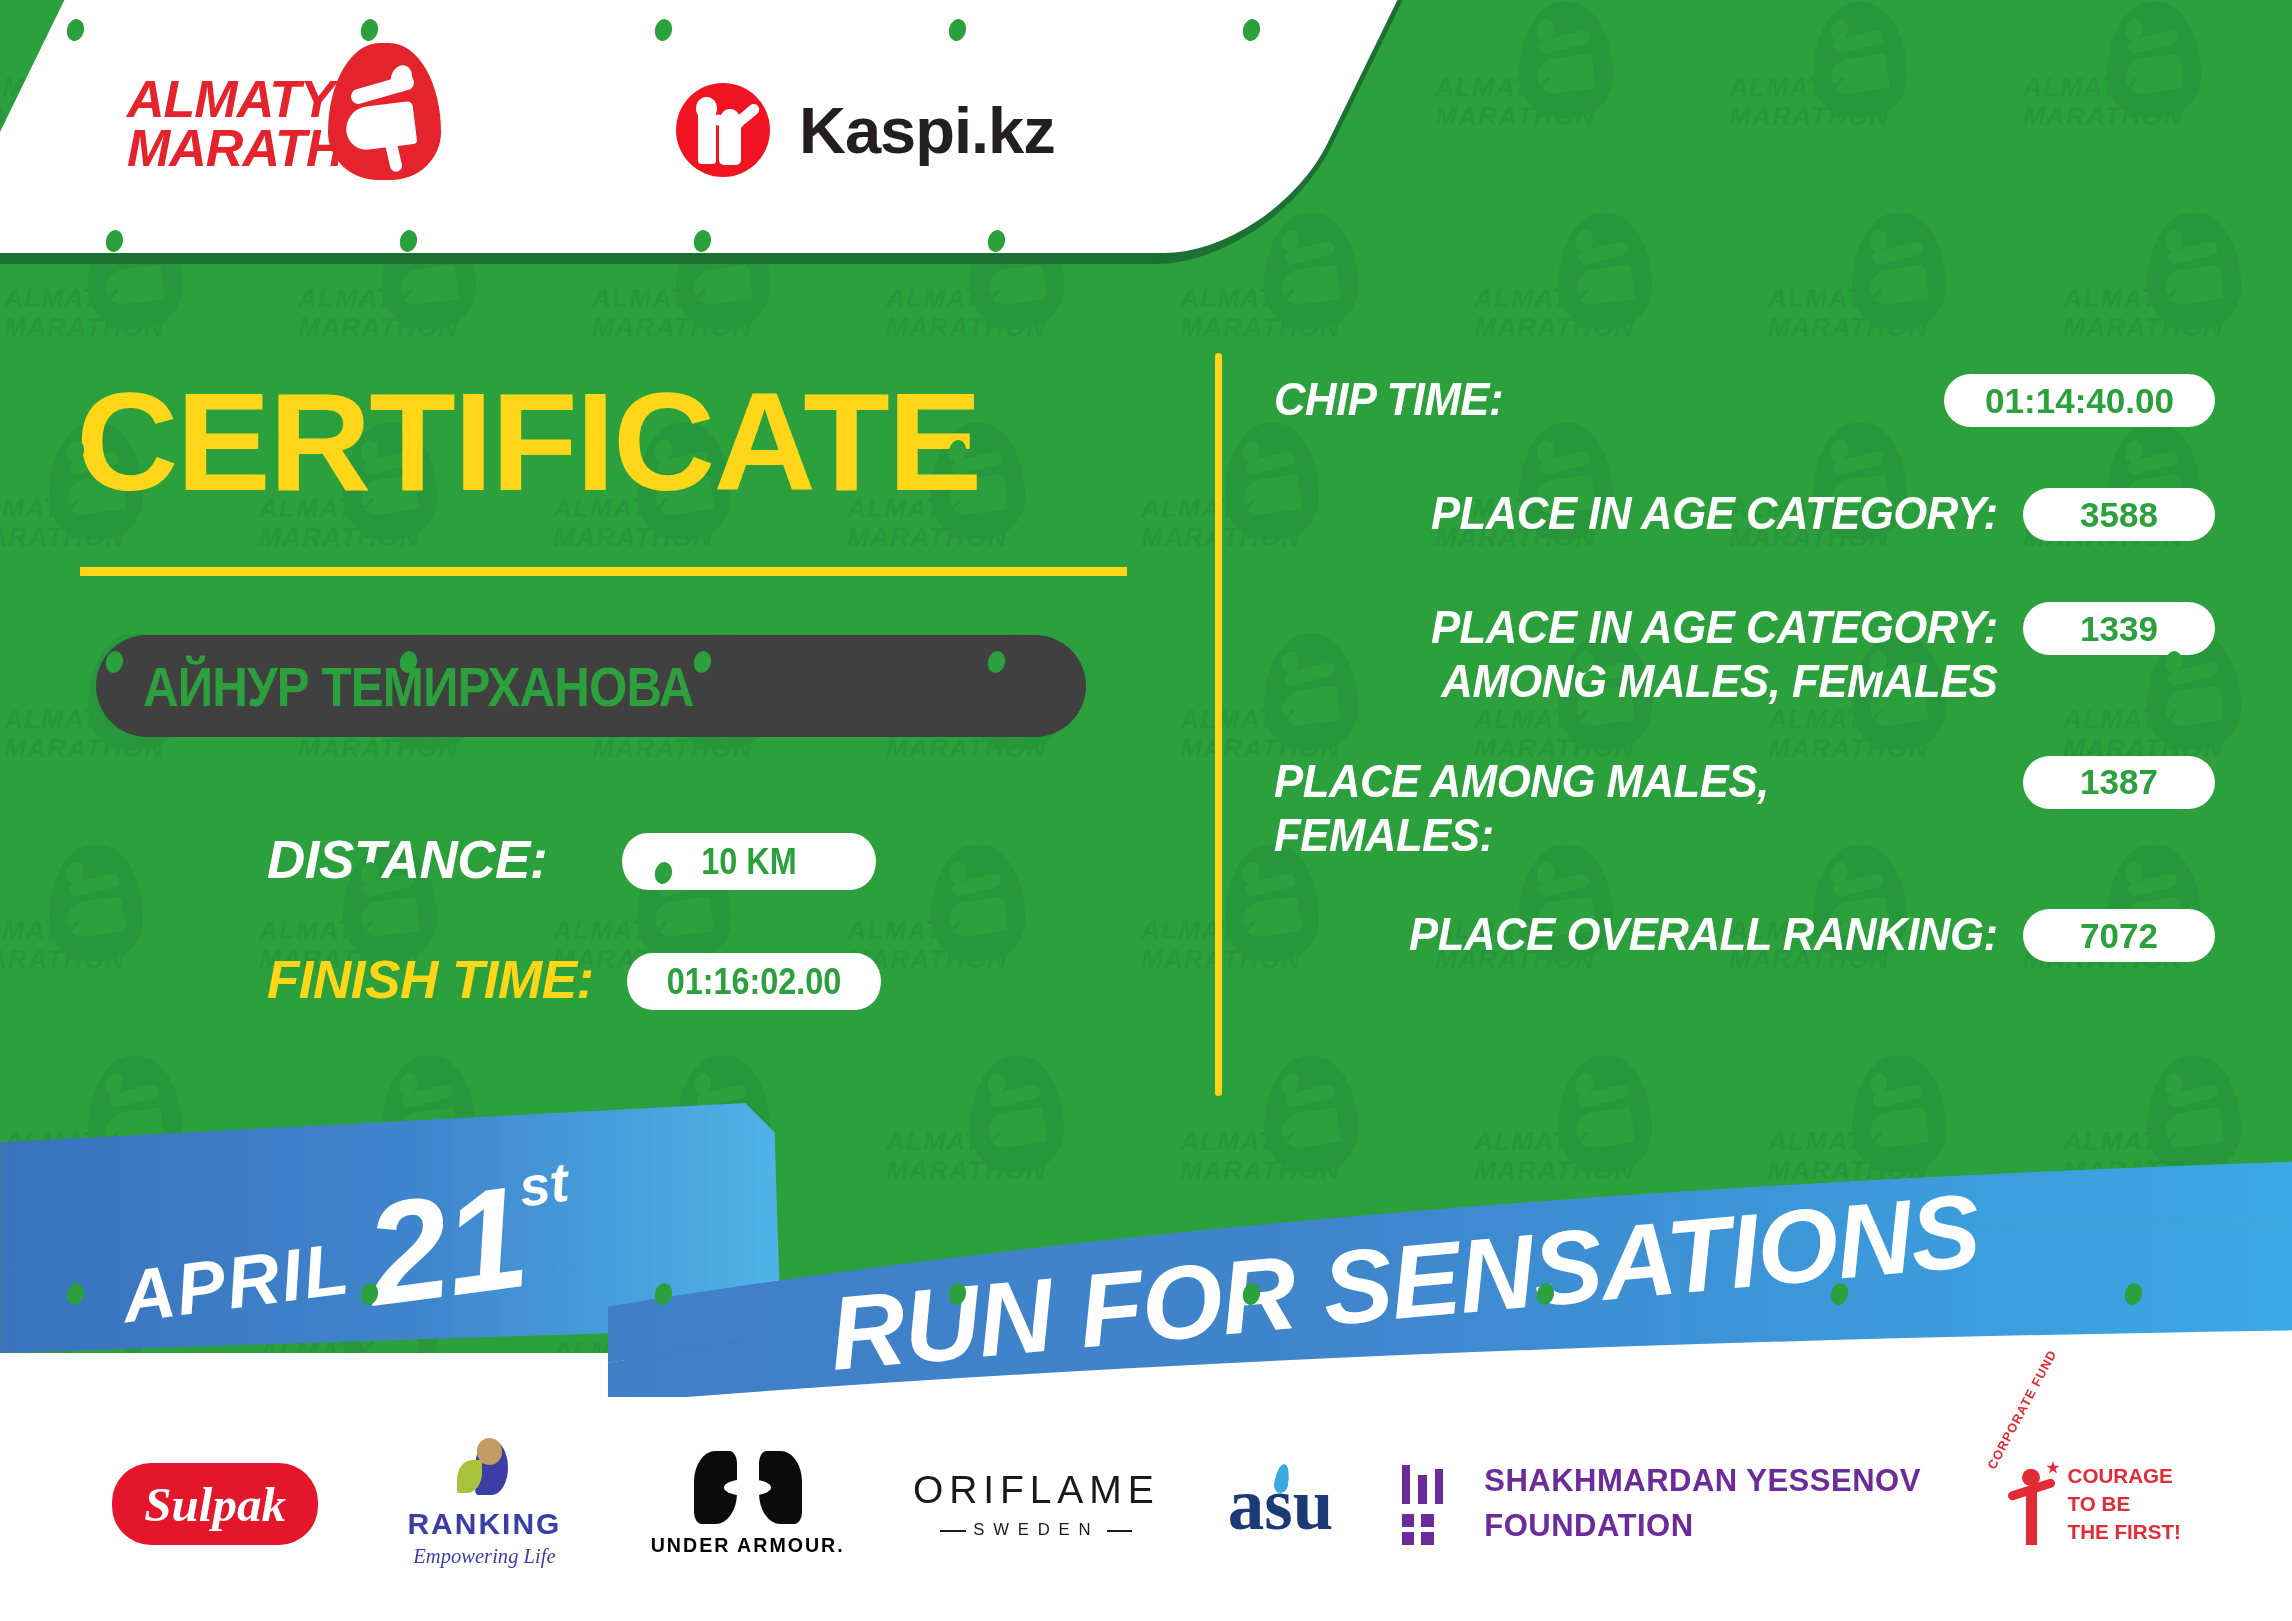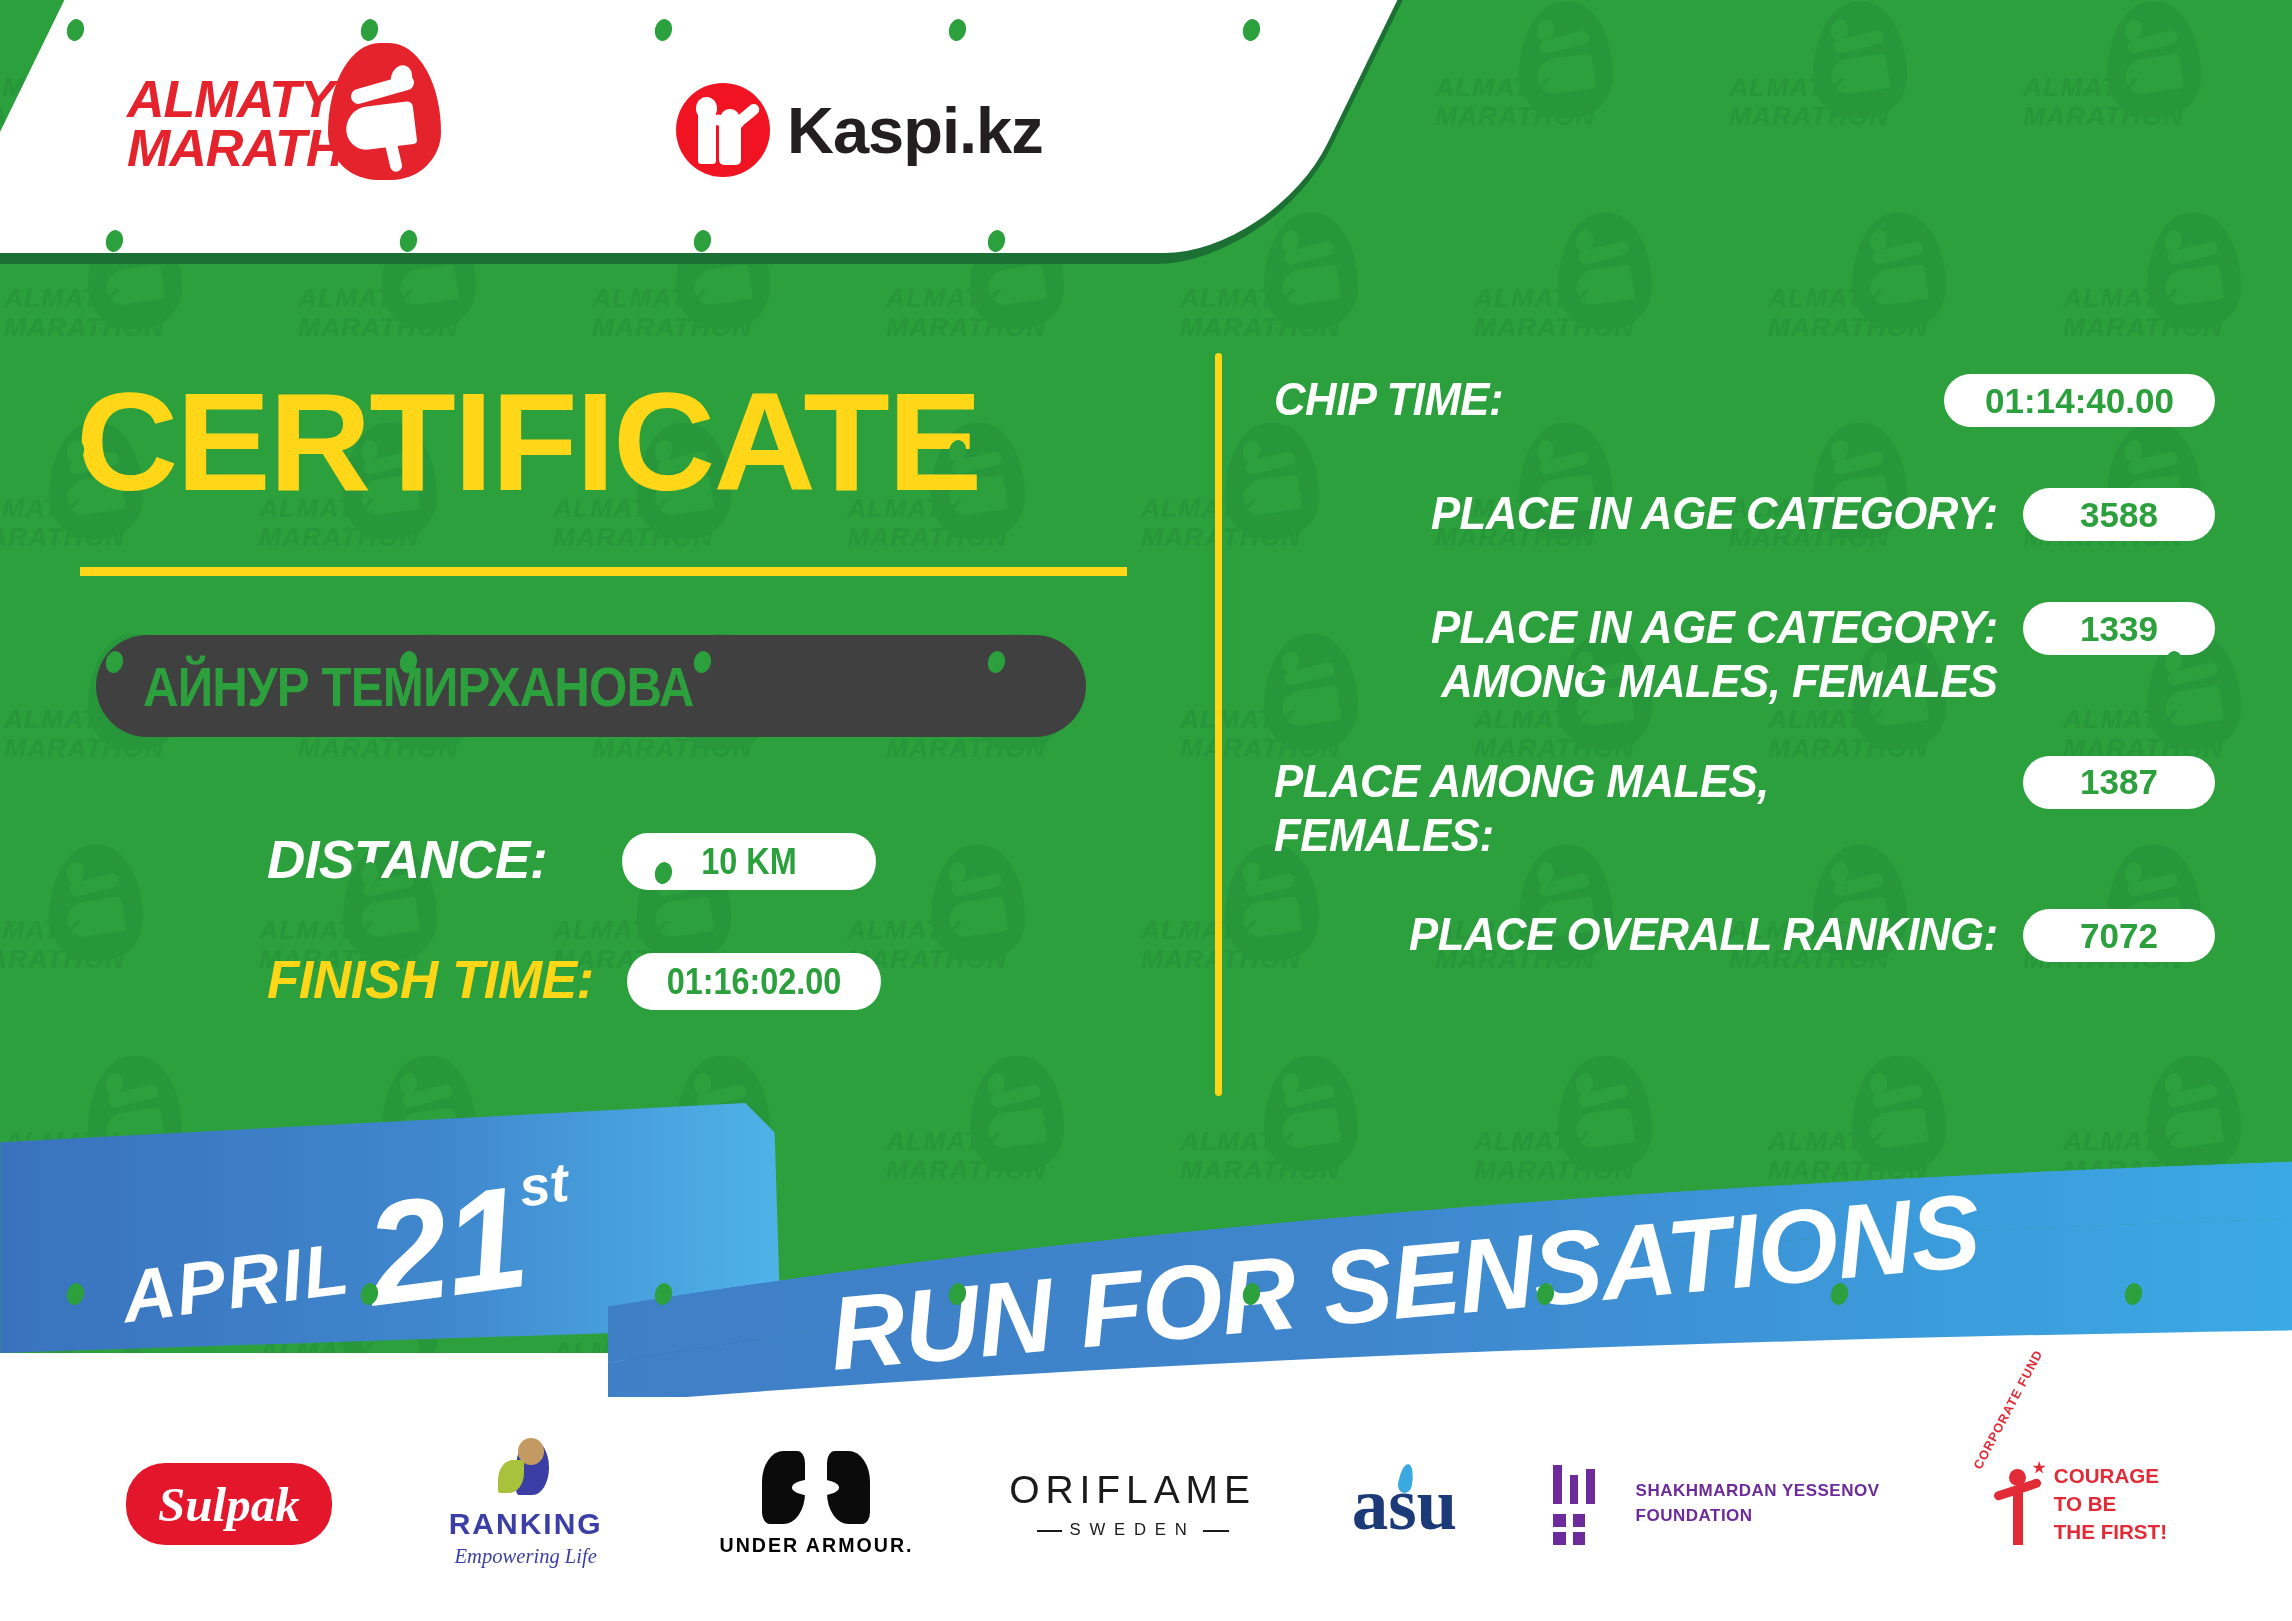--- a/index.html
+++ b/index.html
@@ -68,21 +68,21 @@
   .am-drop .arm { position:absolute; left:21.6px; top:39px; width:65px; height:14.7px;
     background:#fff; border-radius:8.8px; transform:rotate(-16deg);}
   .am-drop .body { position:absolute; left:17.6px; top:62px; width:69px; height:43px;
     background:#fff; border-radius:29px 6.9px 4.9px 25.5px; transform:rotate(-7deg);}
   .am-drop .head2 { position:absolute; left:63px; top:21.6px; width:20.6px; height:26.5px;
     background:#fff; border-radius:50%; transform:rotate(16deg);}
   .am-drop .leg { position:absolute; left:59px; top:90px; width:11.8px; height:39px;
     background:#fff; border-radius:5.9px; transform:rotate(-13deg);}
 
   
-  .kaspi { position:absolute; left:676px; top:83px; display:flex; align-items:center; gap:17px; }
+  .kaspi { position:absolute; left:676px; top:83px; display:flex; align-items:center; gap:29px; }
   .kaspi-mark { position:relative; width:94px; height:94px; border-radius:50%; background:#f01422; }
   .kaspi-mark .p1 { position:absolute; left:21.6px; top:19.6px; width:18.6px; height:61px;
     background:#fff; border-radius:9.8px 9.8px 3.9px 3.9px;}
   .kaspi-mark .p1h{ position:absolute; left:19.6px; top:13.7px; width:21.6px; height:23.5px;
     background:#fff; border-radius:50%;}
   .kaspi-mark .p2 { position:absolute; left:43px; top:35px; width:21.6px; height:47px;
     background:#fff; border-radius:8.8px 8.8px 4.9px 4.9px;}
   .kaspi-mark .p2h{ position:absolute; left:44px; top:25.5px; width:19.6px; height:21.6px;
     background:#fff; border-radius:50%;}
   .kaspi-mark .arm1{ position:absolute; left:37px; top:33px; width:31px; height:10.8px;
@@ -228,21 +228,21 @@
   .sp-asu { color:#1b3a77; font-family:"Liberation Serif", serif;
     font-size:73px; font-weight:bold; position:relative; line-height:1; }
   .sp-asu .dot { position:absolute; left:47px; top:-3.9px; width:13.7px; height:29px;
     background:#3aa9e0; border-radius:50% 50% 50% 50% / 70% 70% 30% 30%;
     transform:rotate(10deg); }
 
   .sp-yessenov { display:flex; align-items:center; gap:21.6px; color:#6c2a9a;
     font-family:"Liberation Sans", sans-serif; }
   .sp-yessenov .bars { position:relative; width:61px; height:78px; }
   .sp-yessenov .bars i { position:absolute; background:#6c2a9a; display:block; }
-  .sp-yessenov .tx { font-size:17px; font-weight:bold; line-height:1.45; letter-spacing:0.5px; }
+  .sp-yessenov .tx { font-size:31px; font-weight:bold; line-height:1.45; letter-spacing:0.5px; }
 
   .sp-courage { display:flex; align-items:center; gap:9.8px; position:relative;
     font-family:"Liberation Sans", sans-serif; color:#e12b36; }
   .sp-courage .arc { position:absolute; left:-3.9px; top:5.9px; font-size:12.7px;
     font-weight:bold; letter-spacing:1px; transform:rotate(-62deg);
     transform-origin:left top; white-space:nowrap; }
   .sp-courage .fig { position:relative; width:53px; height:90px; margin-left:15.7px; }
   .sp-courage .fig .hd { position:absolute; left:17.6px; top:9.8px; width:17.6px; height:17.6px;
     background:#e12b36; border-radius:50%; }
   .sp-courage .fig .bd { position:absolute; left:21.6px; top:29px; width:10.8px; height:57px;

